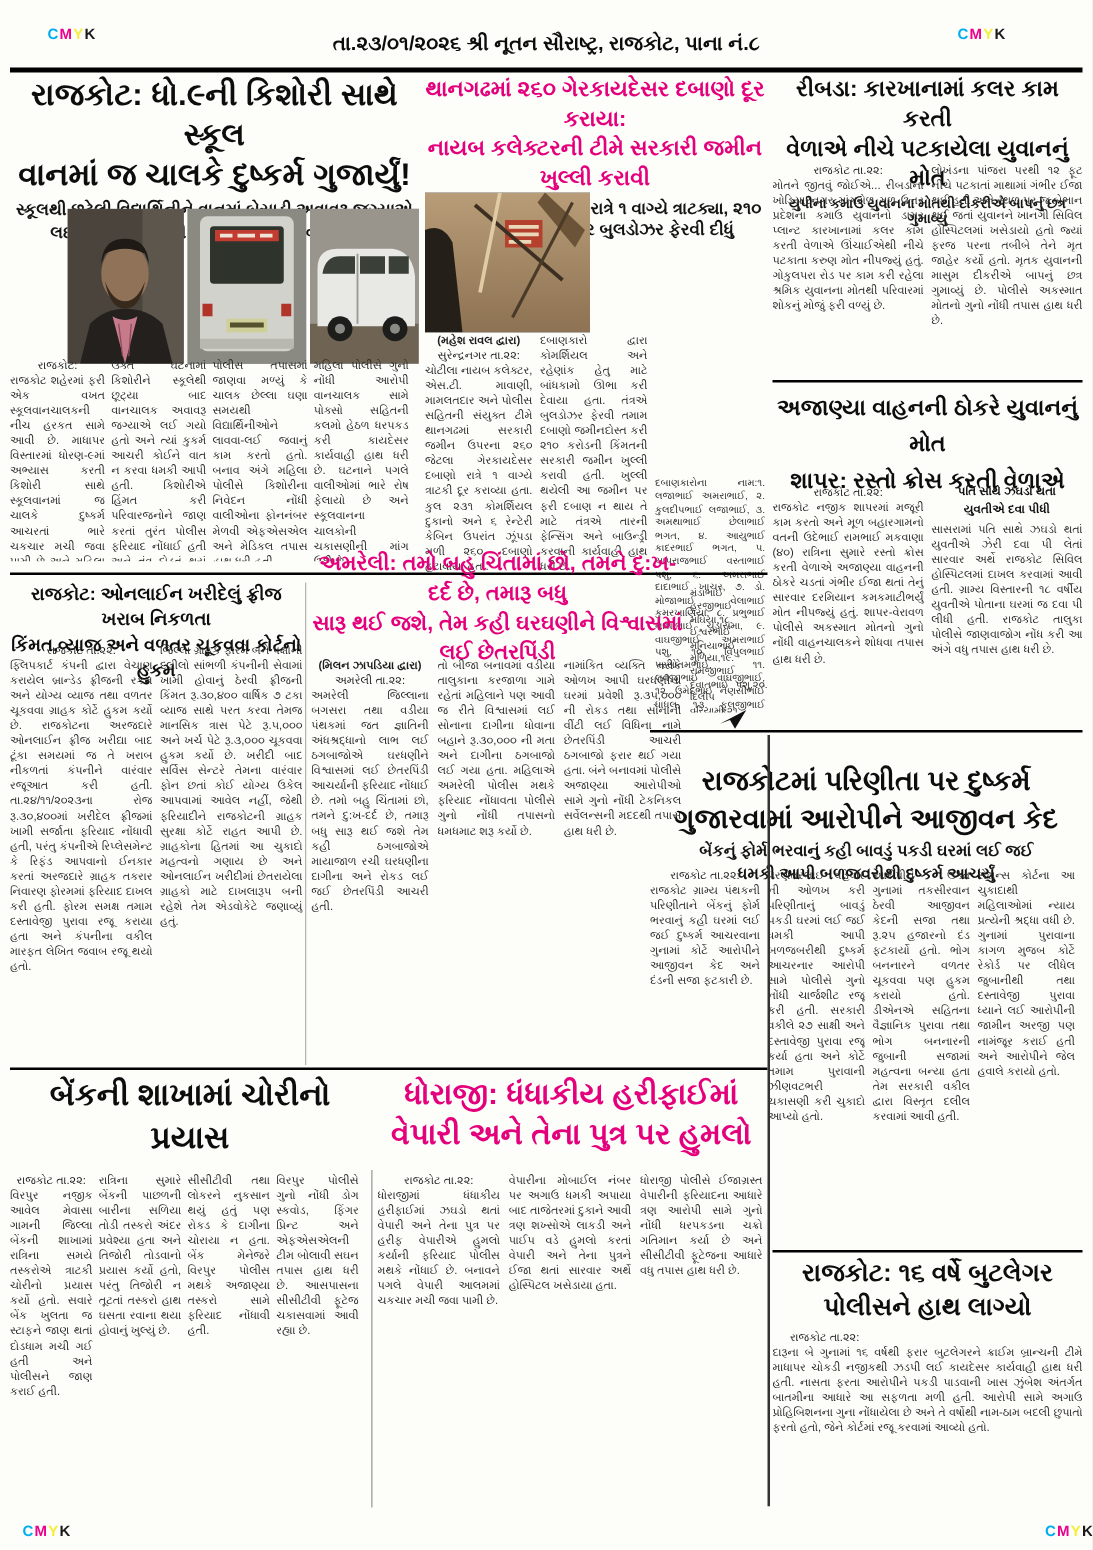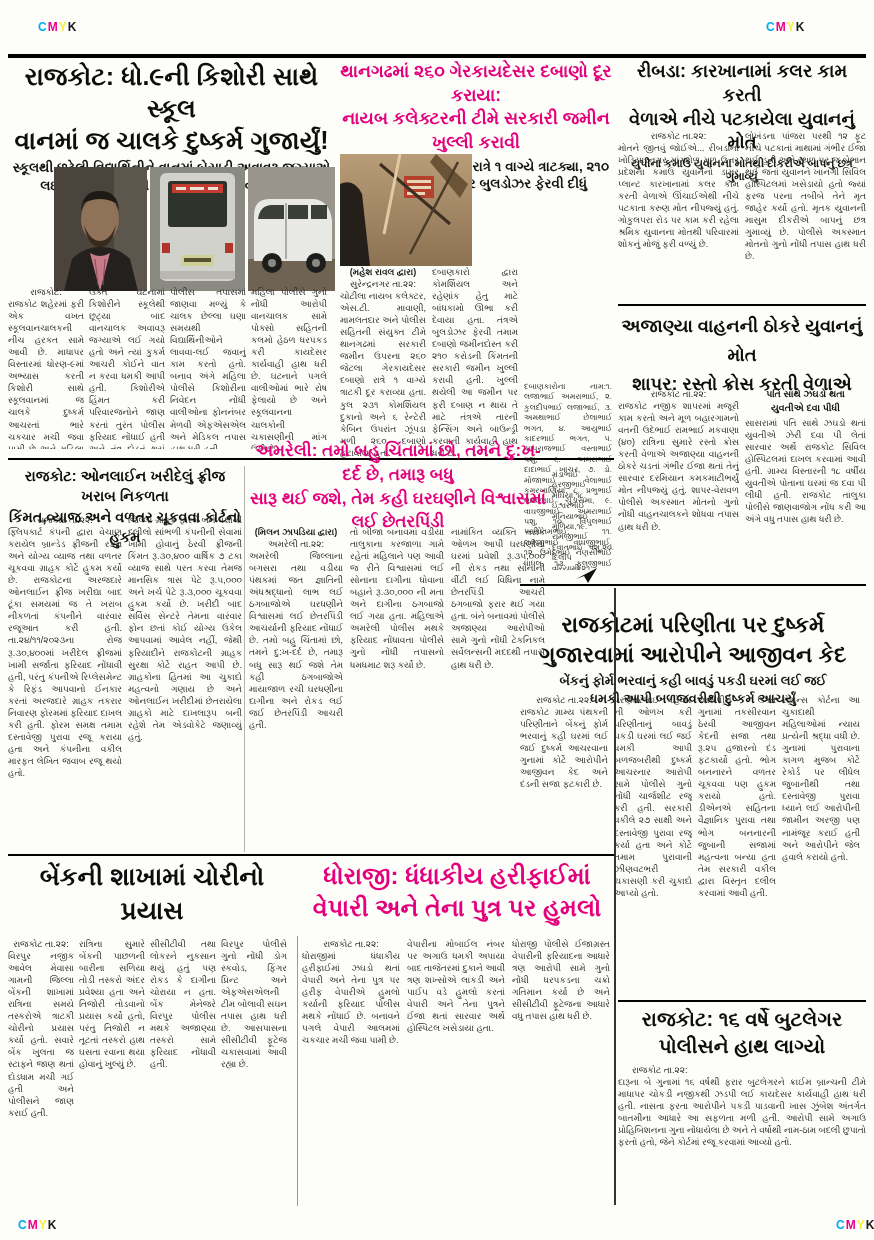--- a/index.html
+++ b/index.html
@@ -28,20 +28,21 @@
   .photo{position:relative;overflow:hidden;background:#777;}
   .names{font-size:8px;line-height:1.3;}
 </style>
 </head>
 <body>
 
 <div id="page">
 
   <div class="abs cmyk" style="left:38px;top:20px;"><span class="c">C</span><span class="m">M</span><span class="y">Y</span><span class="k">K</span></div>
   <div class="abs cmyk" style="left:766px;top:20px;"><span class="c">C</span><span class="m">M</span><span class="y">Y</span><span class="k">K</span></div>
+  <div class="abs dateline" style="left:0;top:26px;">તા.૨૩/૦૧/૨૦૨૬ શ્રી નૂતન સૌરાષ્ટ્ર, રાજકોટ, પાના નં.૮</div>
   <div class="abs rule" style="left:8px;top:54px;width:858px;height:4px;"></div>
 
   <div class="abs" style="left:8px;top:60px;width:327px;">
     <div class="h-black" style="font-size:25px;line-height:1.28;">
       <div>રાજકોટ: ધો.૯ની કિશોરી સાથે સ્કૂલ</div>
       <div>વાનમાં જ ચાલકે દુષ્કર્મ ગુજાર્યું!</div>
     </div>
     <div class="subhead" style="font-size:13.5px;line-height:1.3;margin-top:3px;">
       <div>સ્કૂલથી છૂટેલી વિદ્યાર્થિનીને વાનમાં બેસાડી અવાવરૂ જગ્યાએ</div>
       <div>લઈ ગયો, કુકર્મ કરી કોઈને વાત ન કરવા ધમકાવી</div>

